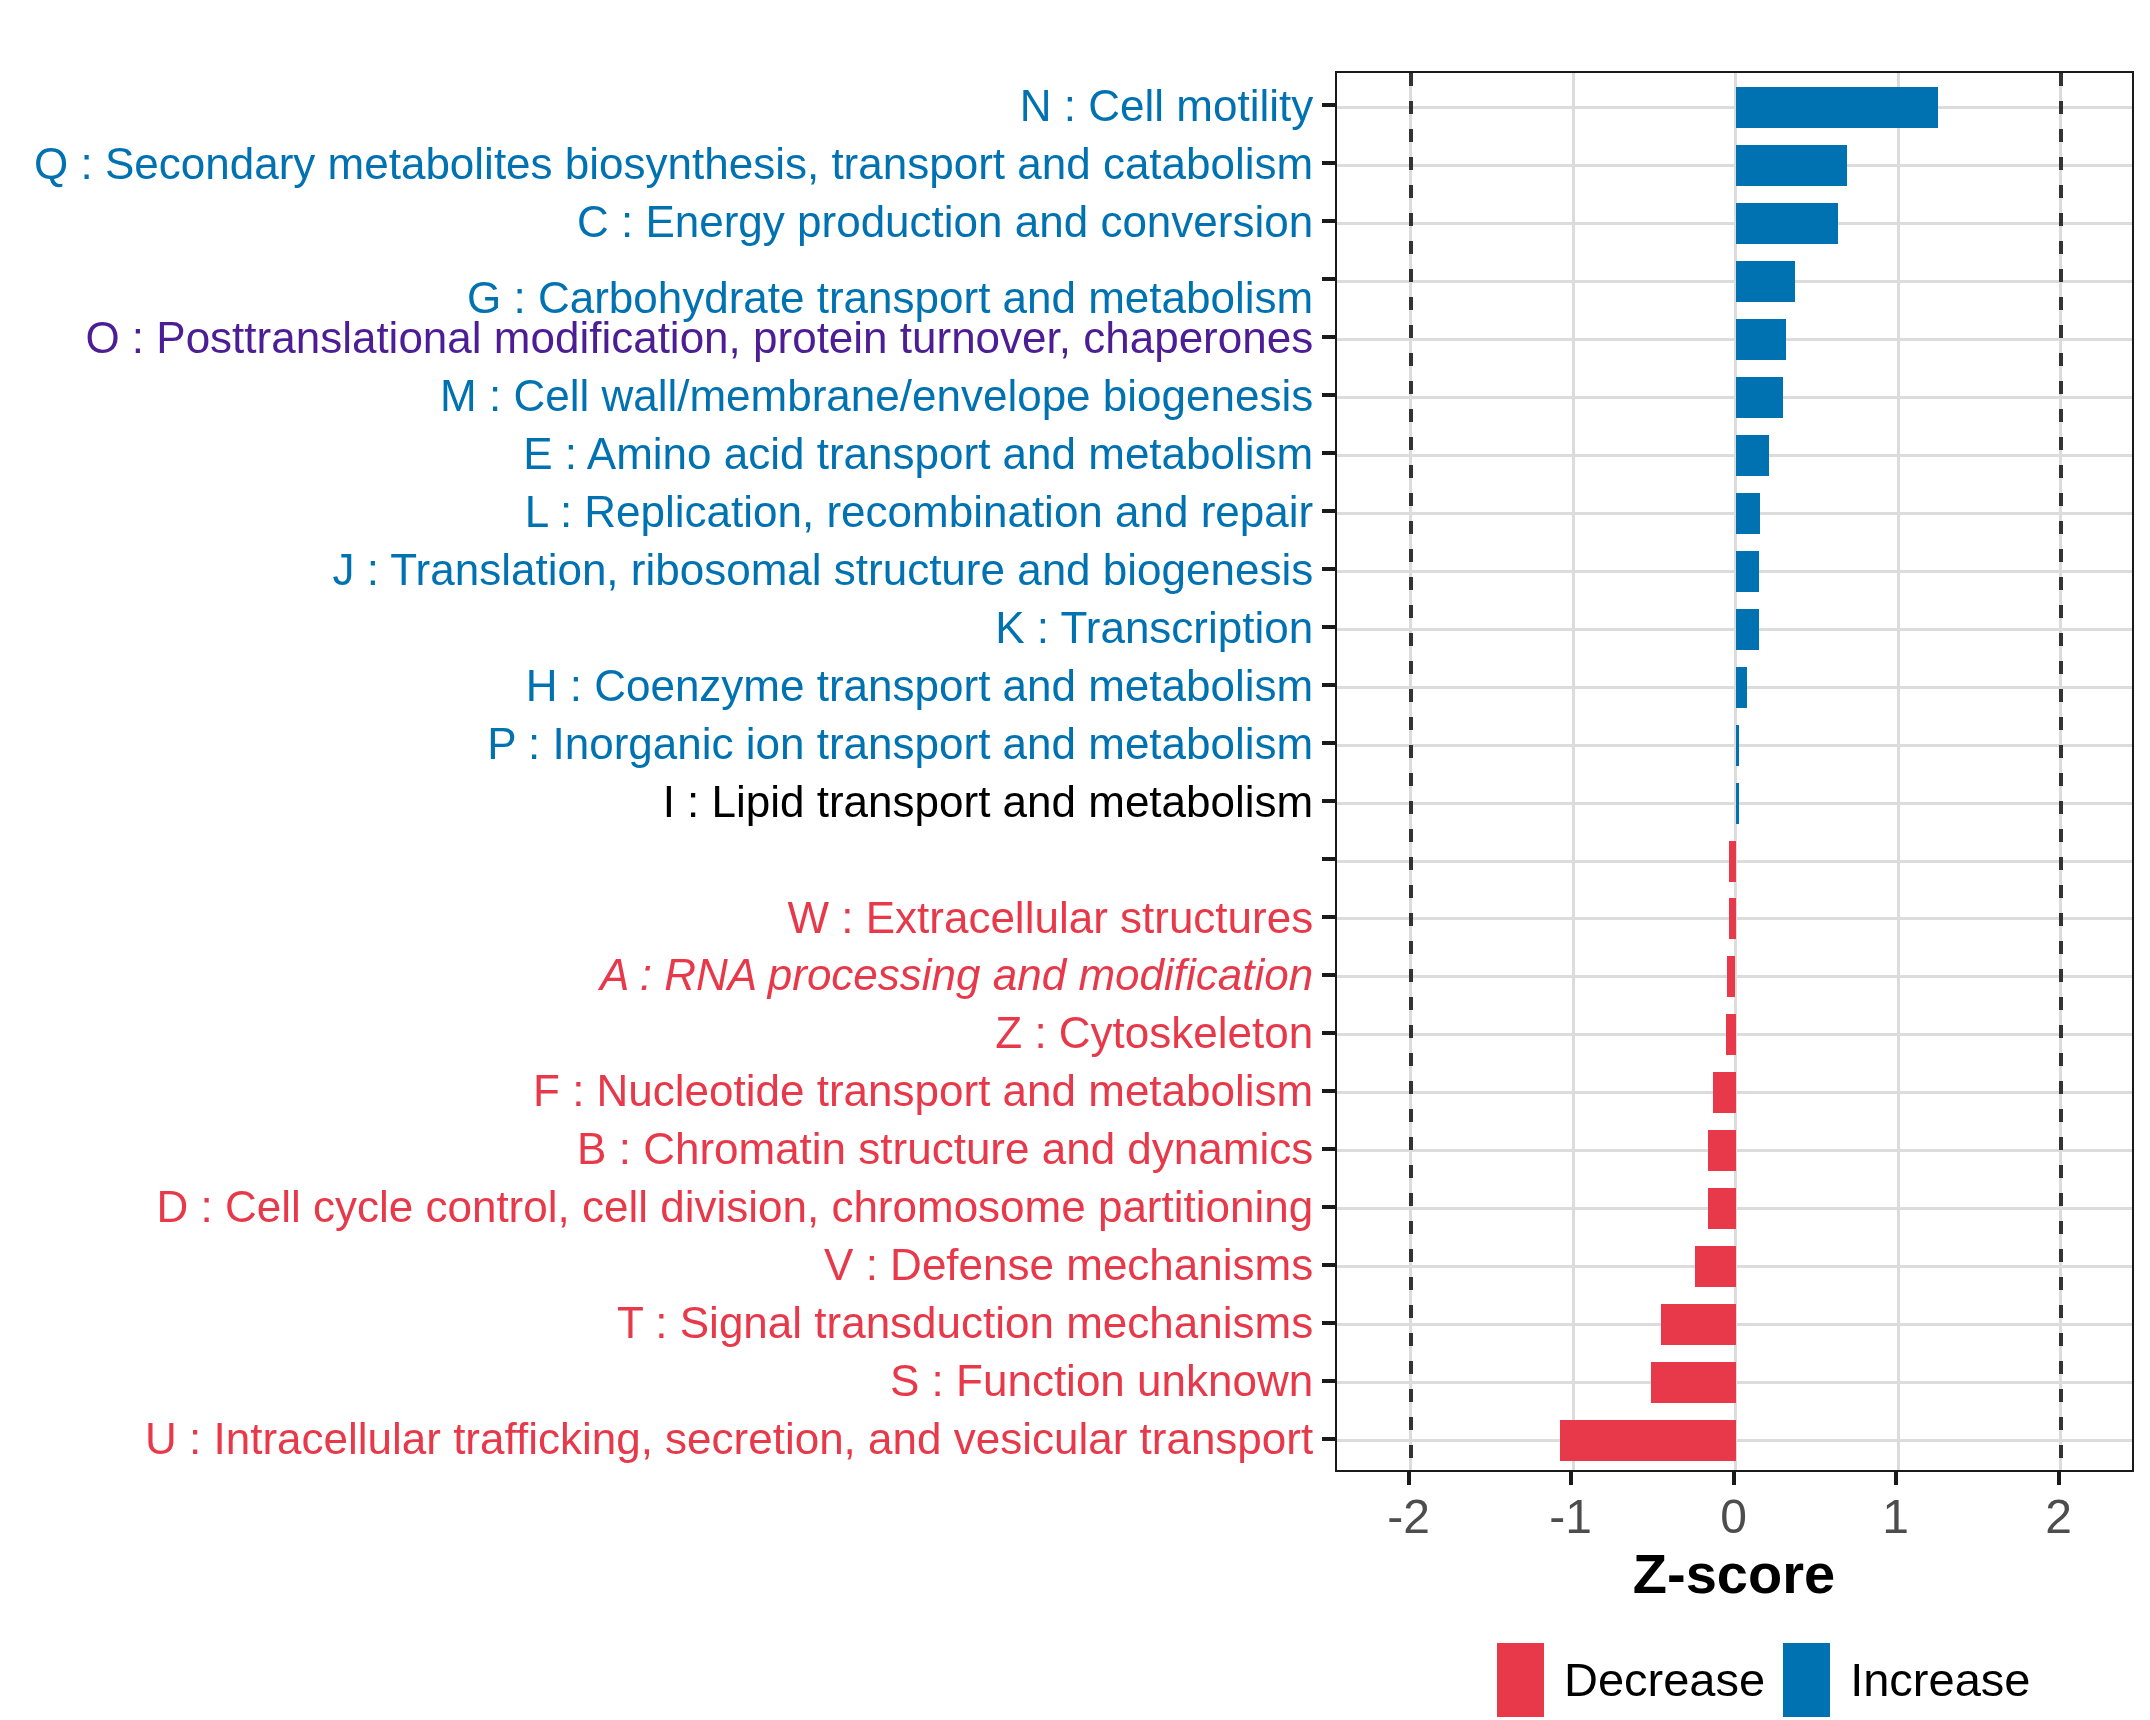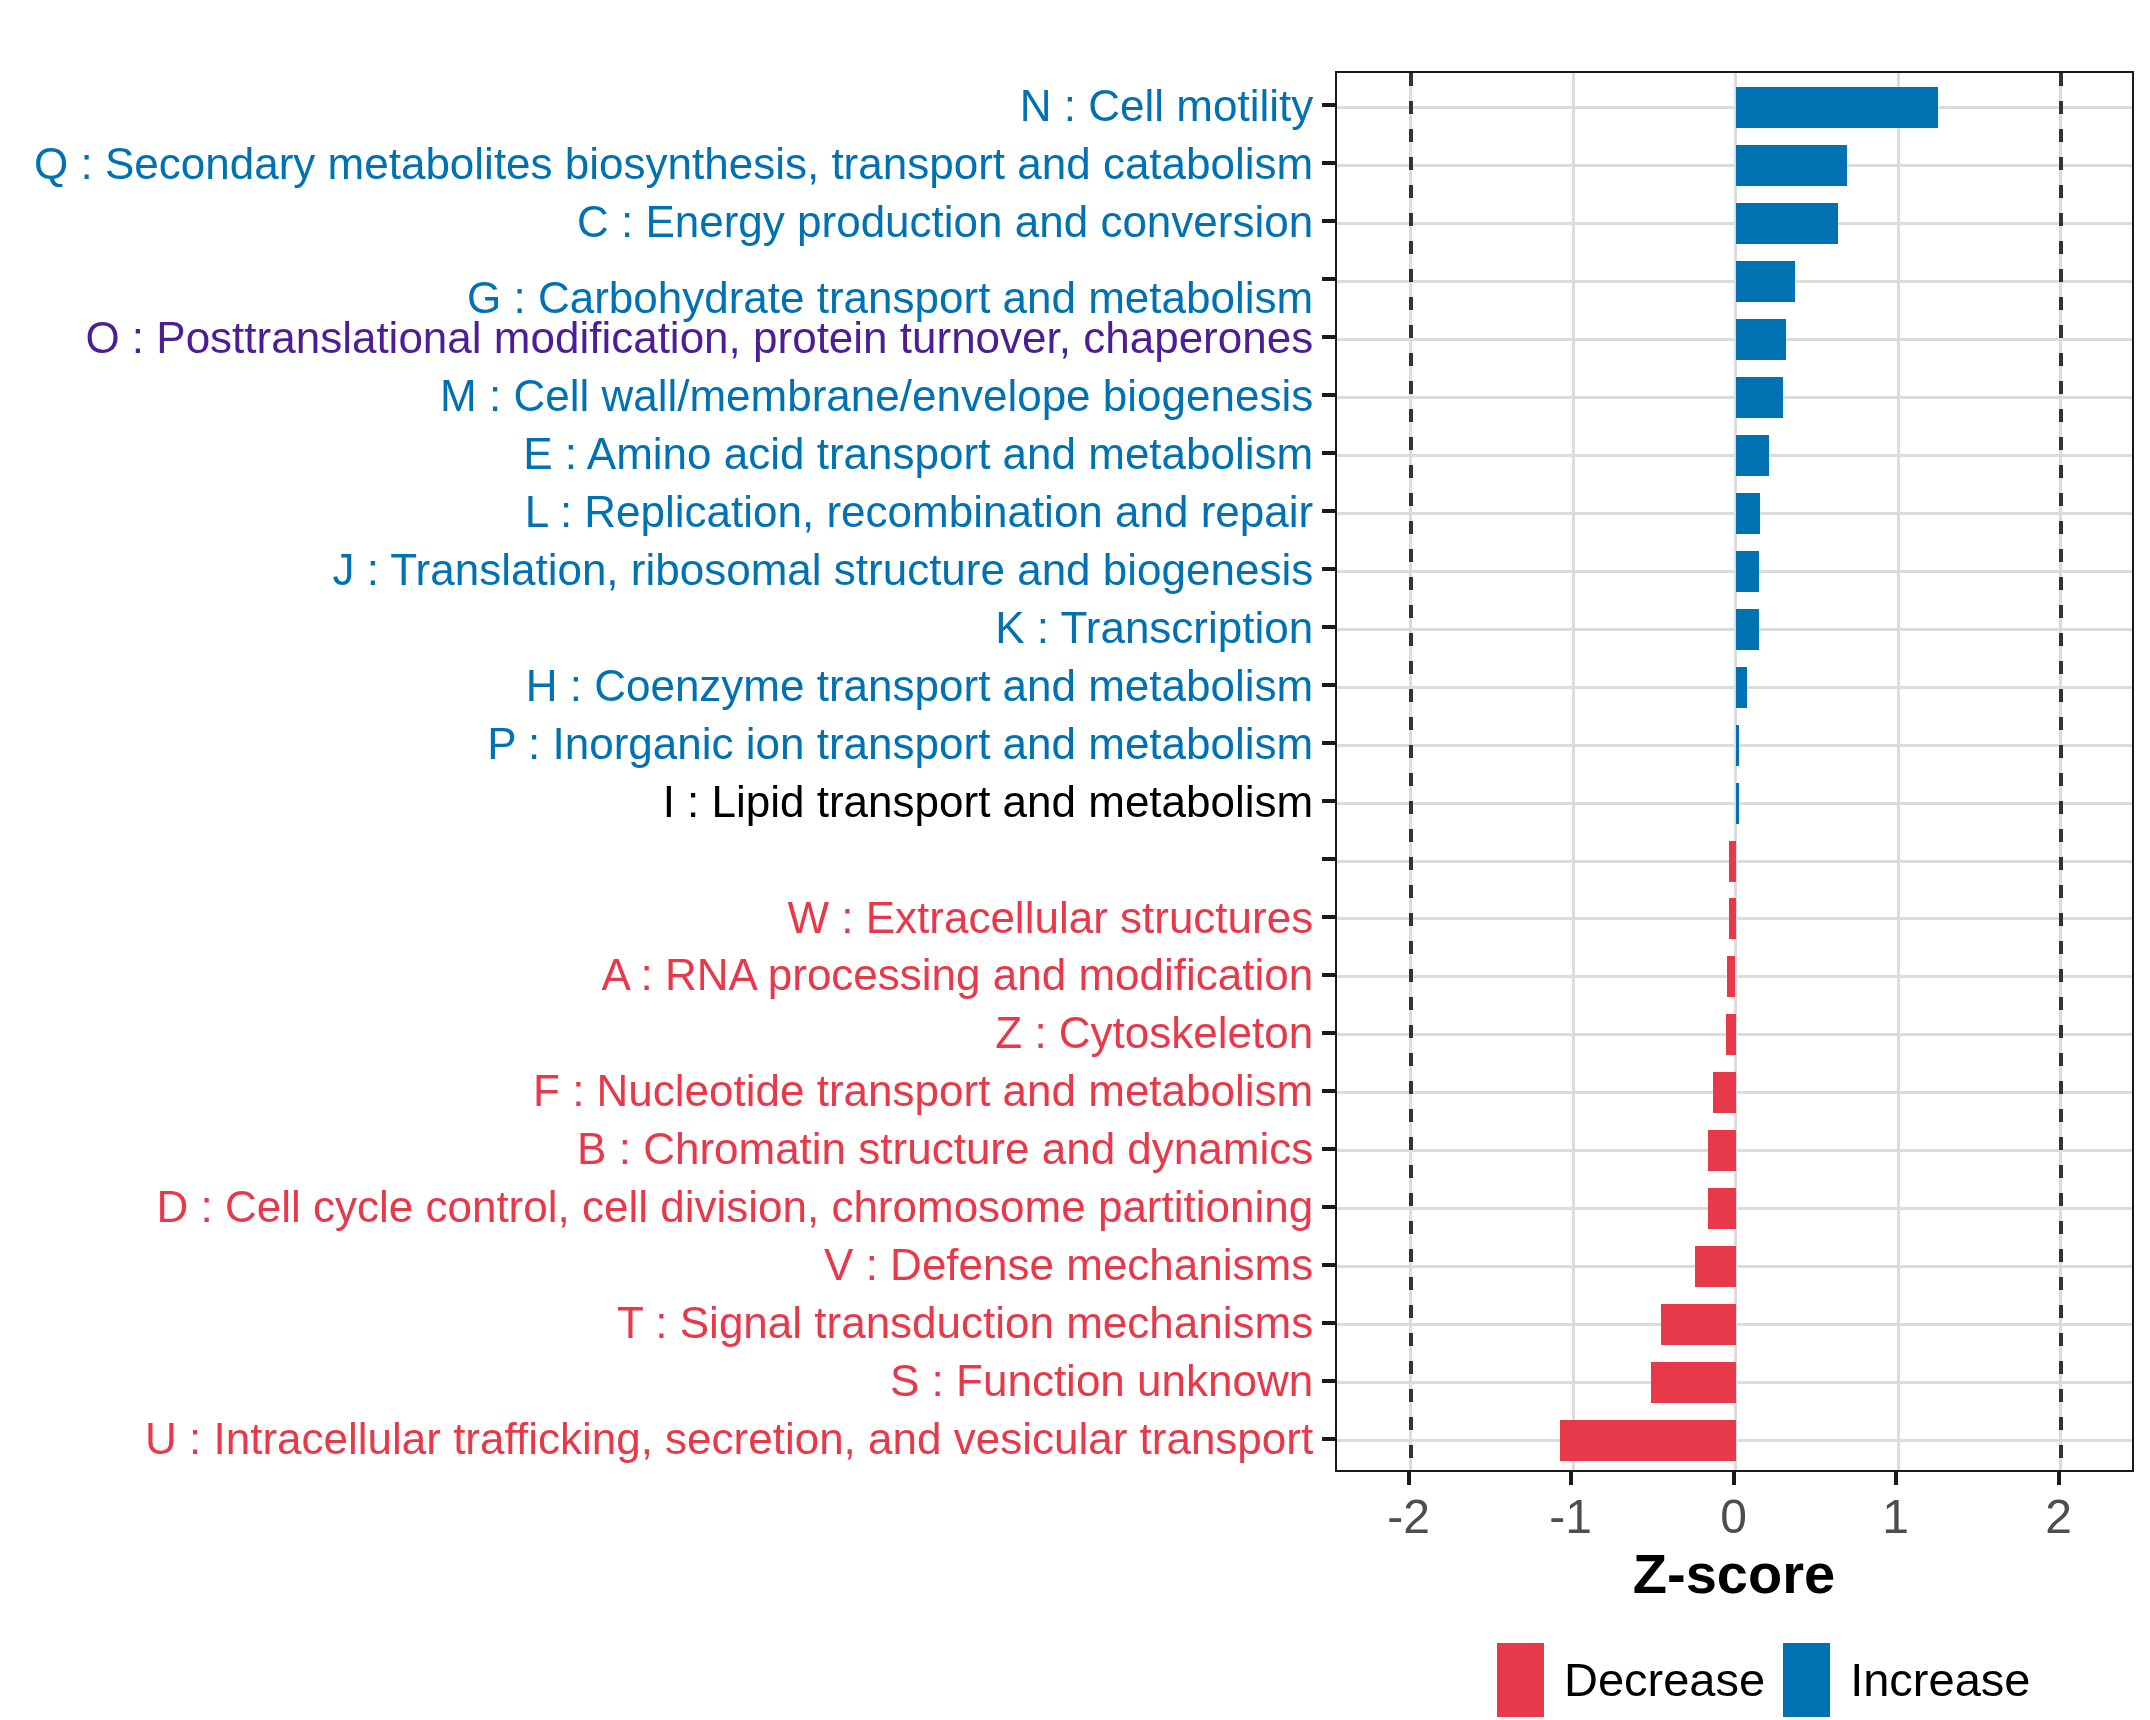--- a/index.html
+++ b/index.html
@@ -130,21 +130,21 @@
     <div class="ytick" style="left: 1322px; top: 683px;"></div>
     <div class="cat-label" style="top: 656px; color: rgb(0, 114, 178);">H : Coenzyme transport and metabolism</div>
     <div class="ytick" style="left: 1322px; top: 741px;"></div>
     <div class="cat-label" style="top: 714px; color: rgb(0, 114, 178);">P : Inorganic ion transport and metabolism</div>
     <div class="ytick" style="left: 1322px; top: 799px;"></div>
     <div class="cat-label" style="top: 772px; color: #000000;">I : Lipid transport and metabolism</div>
     <div class="ytick" style="left: 1322px; top: 857px;"></div>
     <div class="ytick" style="left: 1322px; top: 915px;"></div>
     <div class="cat-label" style="top: 888px; color: rgb(232, 57, 74);">W : Extracellular structures</div>
     <div class="ytick" style="left: 1322px; top: 973px;"></div>
-    <div class="cat-label" style="top: 945px; color: rgb(232, 57, 74);">A : RNA processing and modification</div>
+    <div class="cat-label" style="top: 945px; color: rgb(232, 57, 74); font-style: italic;">A : RNA processing and modification</div>
     <div class="ytick" style="left: 1322px; top: 1031px;"></div>
     <div class="cat-label" style="top: 1003px; color: rgb(232, 57, 74);">Z : Cytoskeleton</div>
     <div class="ytick" style="left: 1322px; top: 1089px;"></div>
     <div class="cat-label" style="top: 1061px; color: rgb(232, 57, 74);">F : Nucleotide transport and metabolism</div>
     <div class="ytick" style="left: 1322px; top: 1147px;"></div>
     <div class="cat-label" style="top: 1119px; color: rgb(232, 57, 74);">B : Chromatin structure and dynamics</div>
     <div class="ytick" style="left: 1322px; top: 1205px;"></div>
     <div class="cat-label" style="top: 1177px; color: rgb(232, 57, 74);">D : Cell cycle control, cell division, chromosome partitioning</div>
     <div class="ytick" style="left: 1322px; top: 1263px;"></div>
     <div class="cat-label" style="top: 1235px; color: rgb(232, 57, 74);">V : Defense mechanisms</div>

